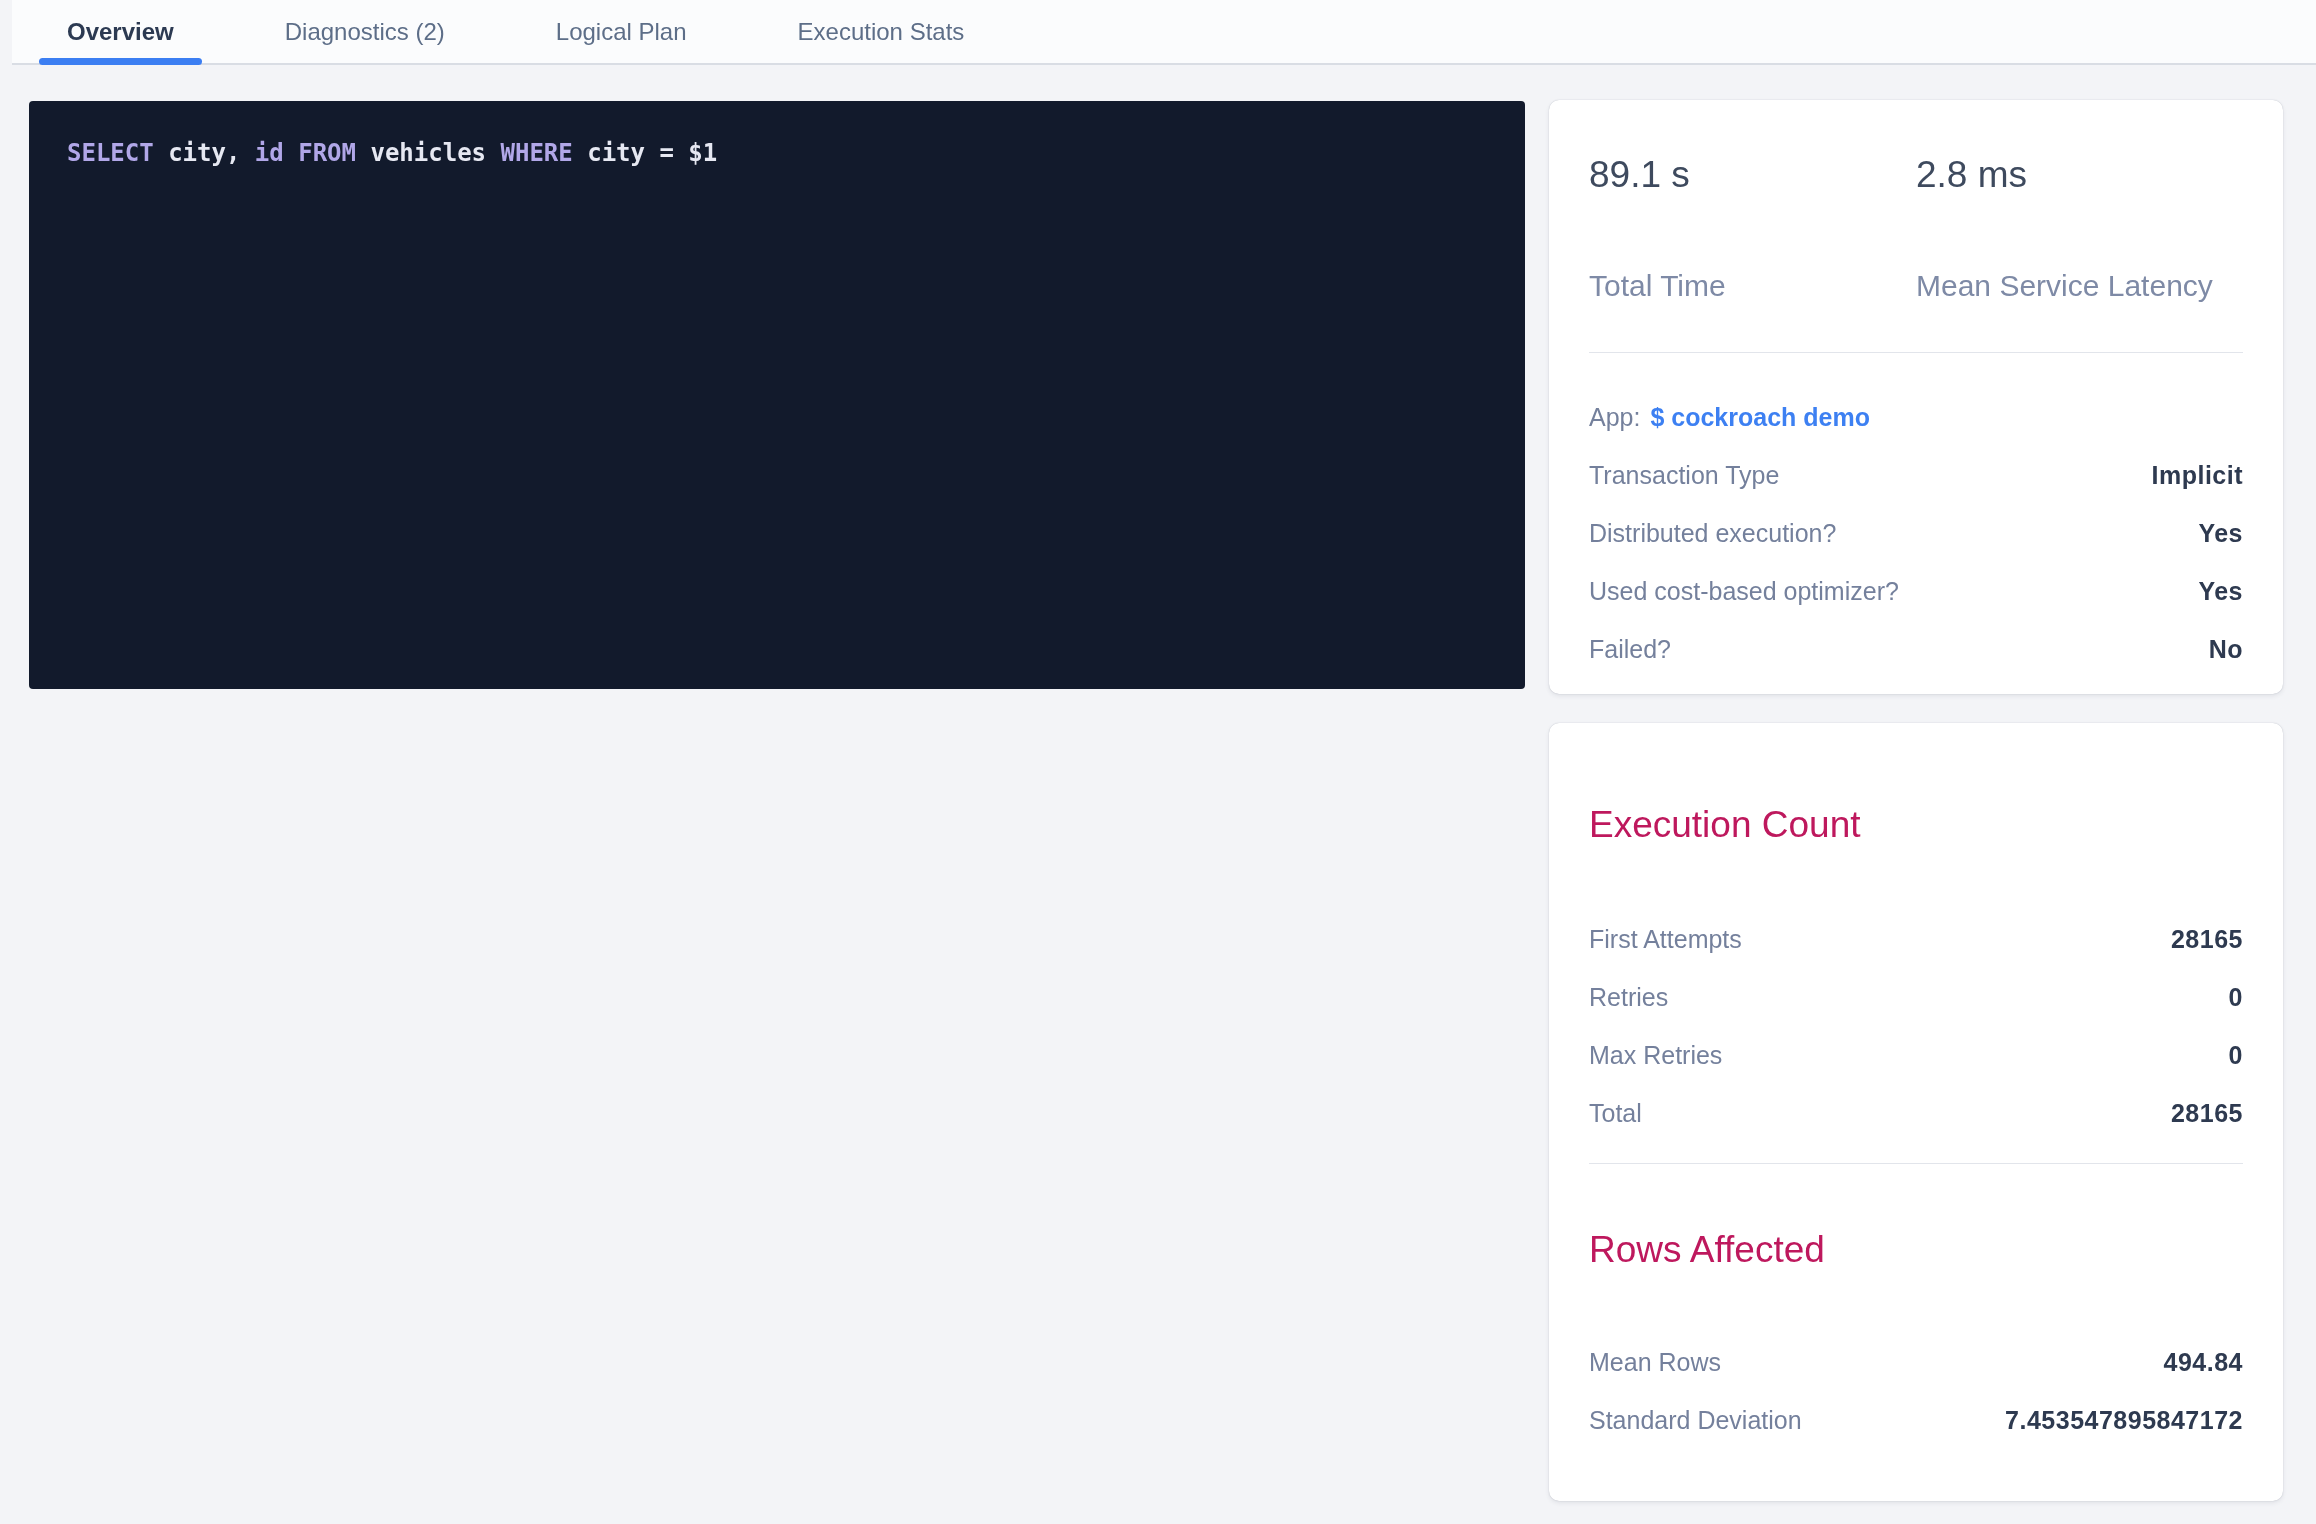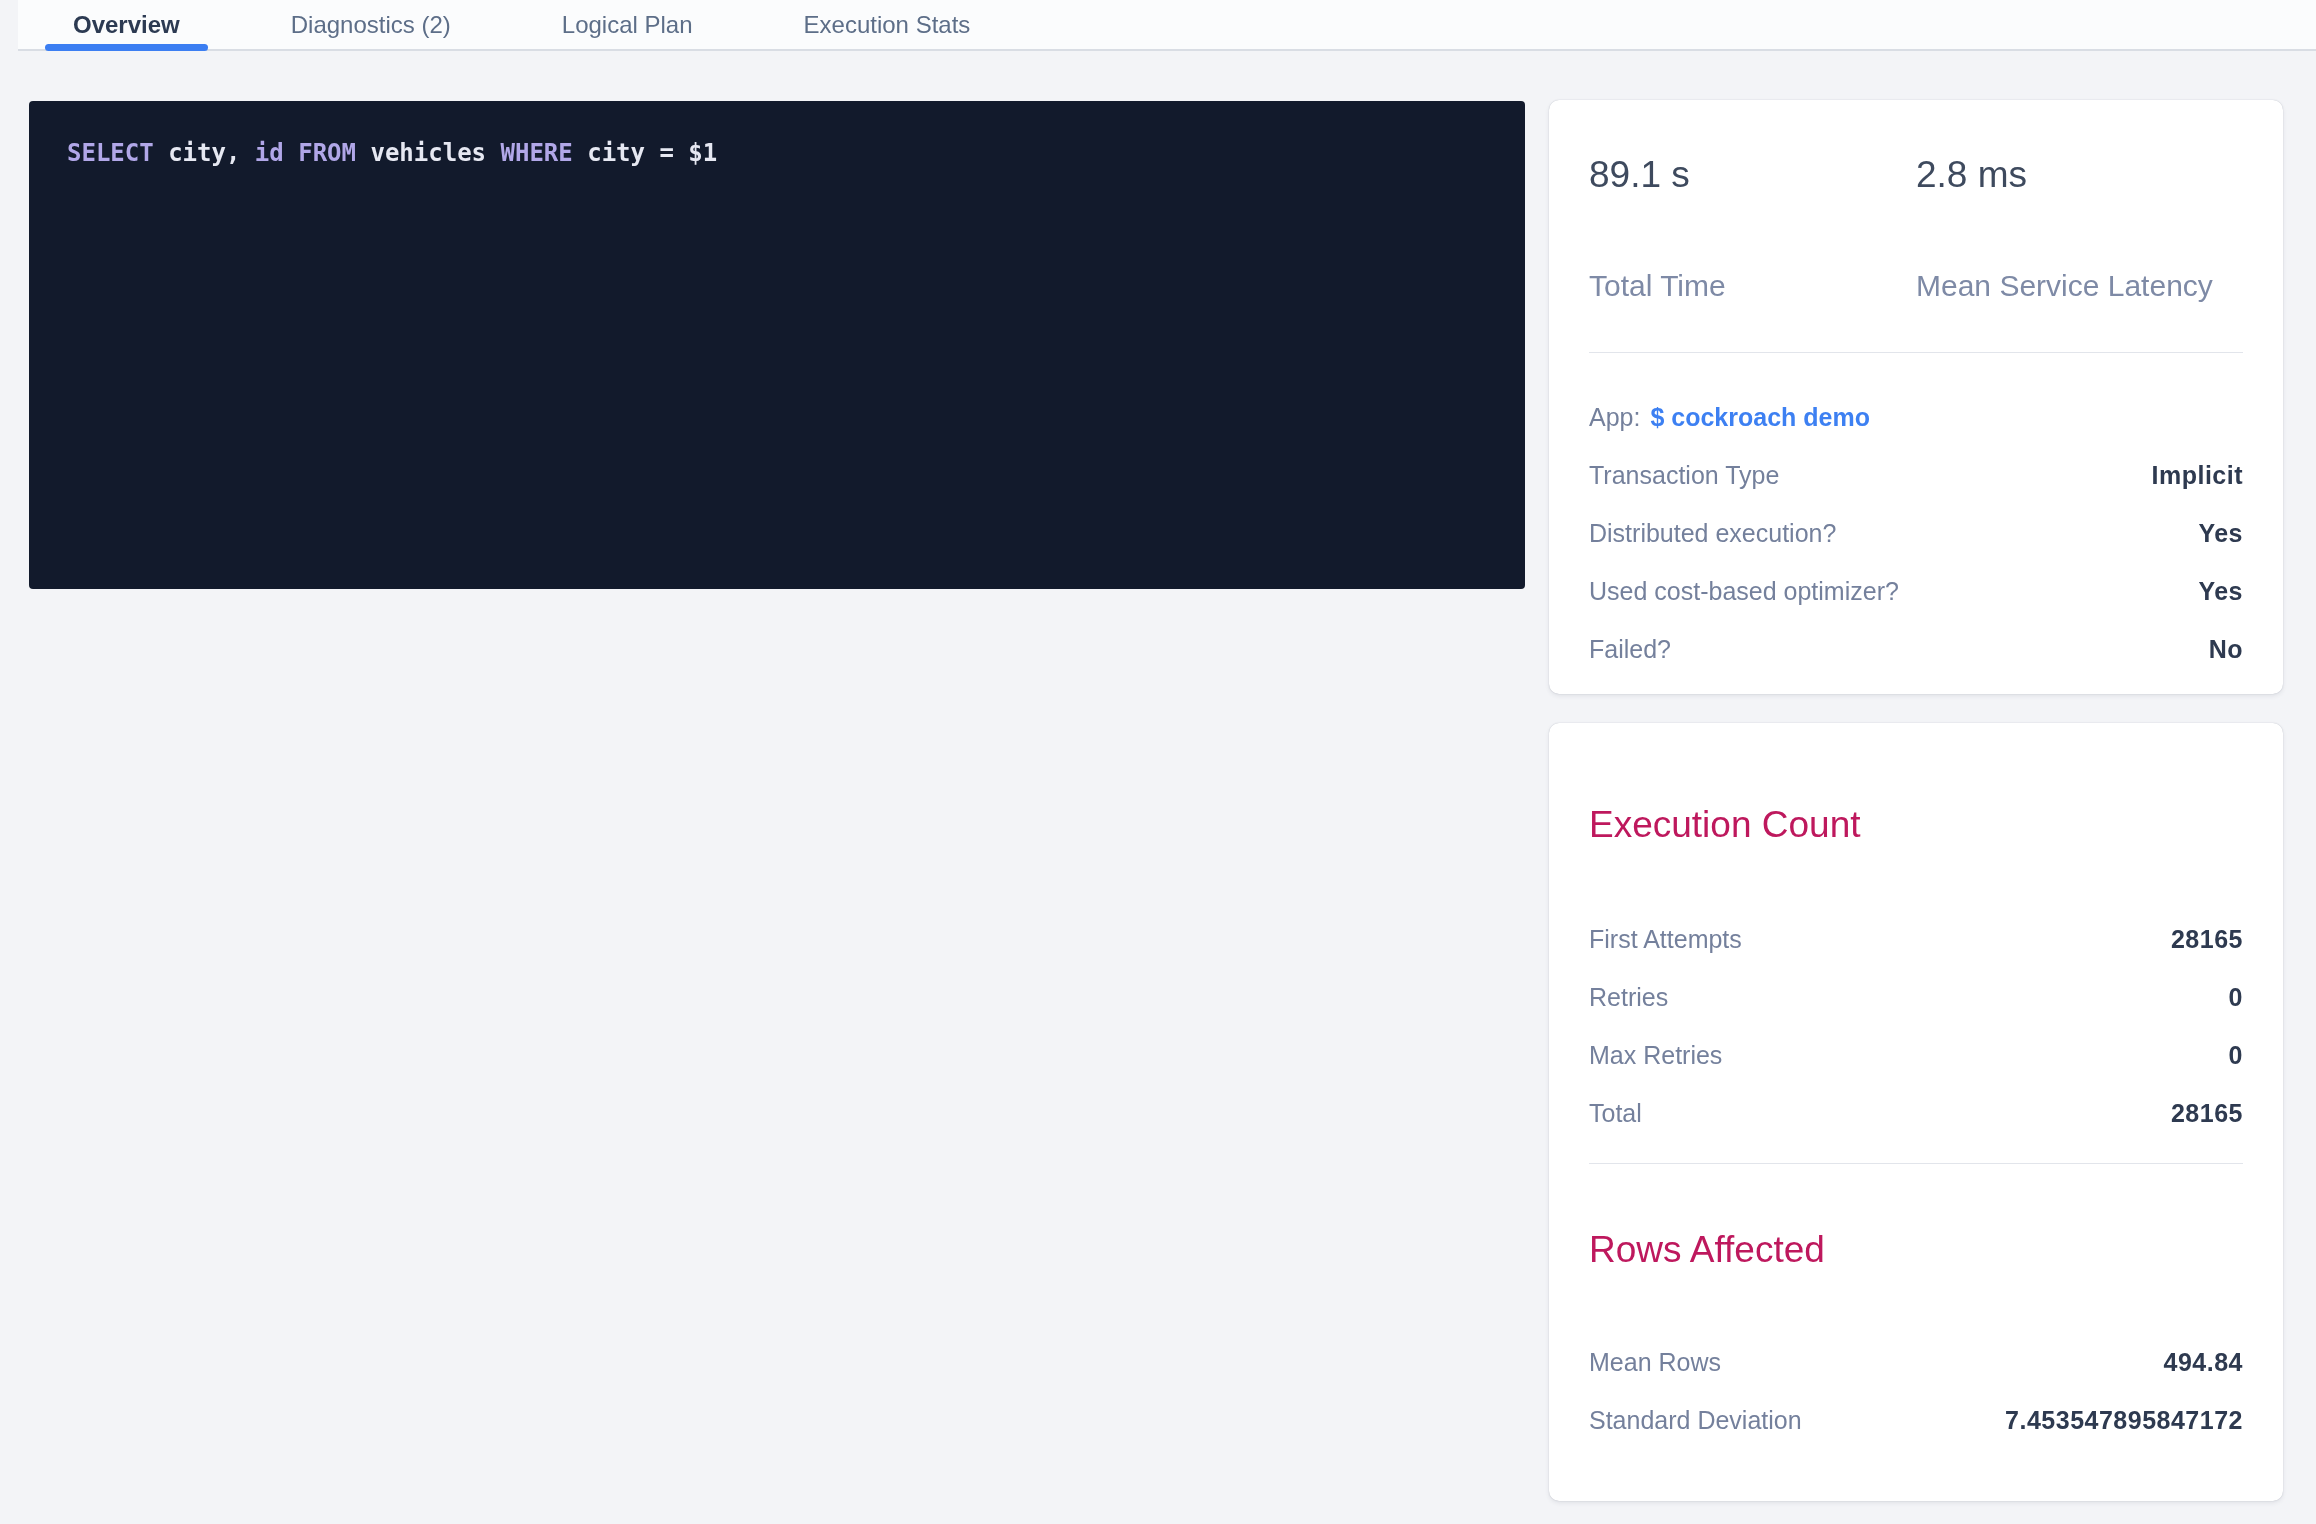--- a/index.html
+++ b/index.html
@@ -4,37 +4,37 @@
 <style>
   html,body{margin:0;padding:0;background:#e9ebef;}
   .screen{
     position:relative;width:2316px;height:1524px;overflow:hidden;
     background:var(--page-bg,#f3f4f7);
     font-family:"Liberation Sans",sans-serif;
     -webkit-font-smoothing:antialiased;
   }
   
   .tabbar{
-    position:absolute;top:0;left:18px;right:0;height:51px;
+    position:absolute;top:0;left:12px;right:0;height:65px;
     background:#fbfcfd;border-bottom:2px solid #d9dde4;
     display:flex;align-items:stretch;padding-left:27px;box-sizing:border-box;
   }
   .tab{
     position:relative;display:flex;align-items:center;
     padding:0 28px;margin-right:55px;
     font-size:24px;color:#5d6e88;cursor:pointer;white-space:nowrap;
   }
   .tab.active{color:#2c3a52;font-weight:bold;}
   .tab.active::after{
     content:"";position:absolute;left:0;right:0;bottom:-2px;height:7px;
     background:var(--accent,#3b7ef2);border-radius:4px;
   }
   
   .sql-box{
-    position:absolute;left:29px;top:101px;width:1496px;height:488px;
+    position:absolute;left:29px;top:101px;width:1496px;height:588px;
     background:var(--sql-bg,#121a2c);border-radius:4px;
     padding:36px 38px;box-sizing:border-box;
   }
   .sql-code{
     font-family:"DejaVu Sans Mono","Liberation Mono",monospace;
     font-size:24px;font-weight:bold;line-height:32px;
     color:var(--sql-text,#e6e8f2);white-space:pre;
   }
   .sql-code .kw{color:var(--sql-kw,#b1a7e8);}
   

